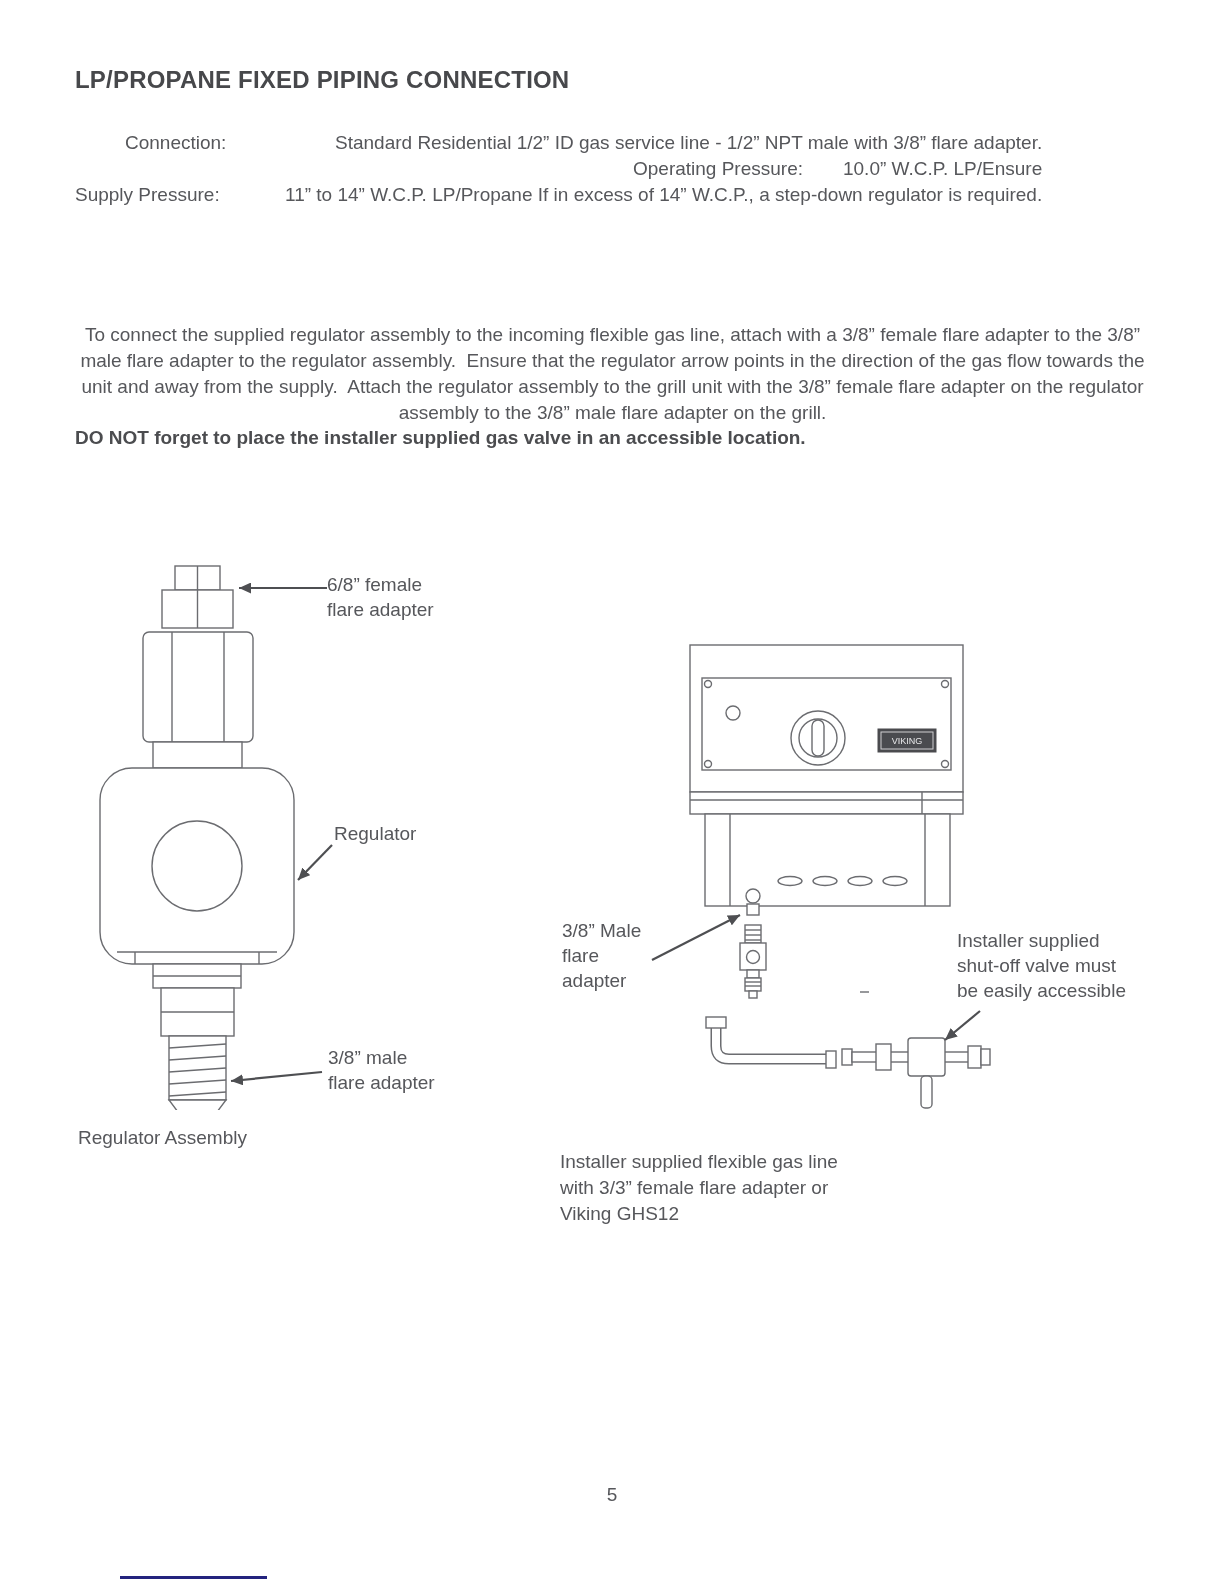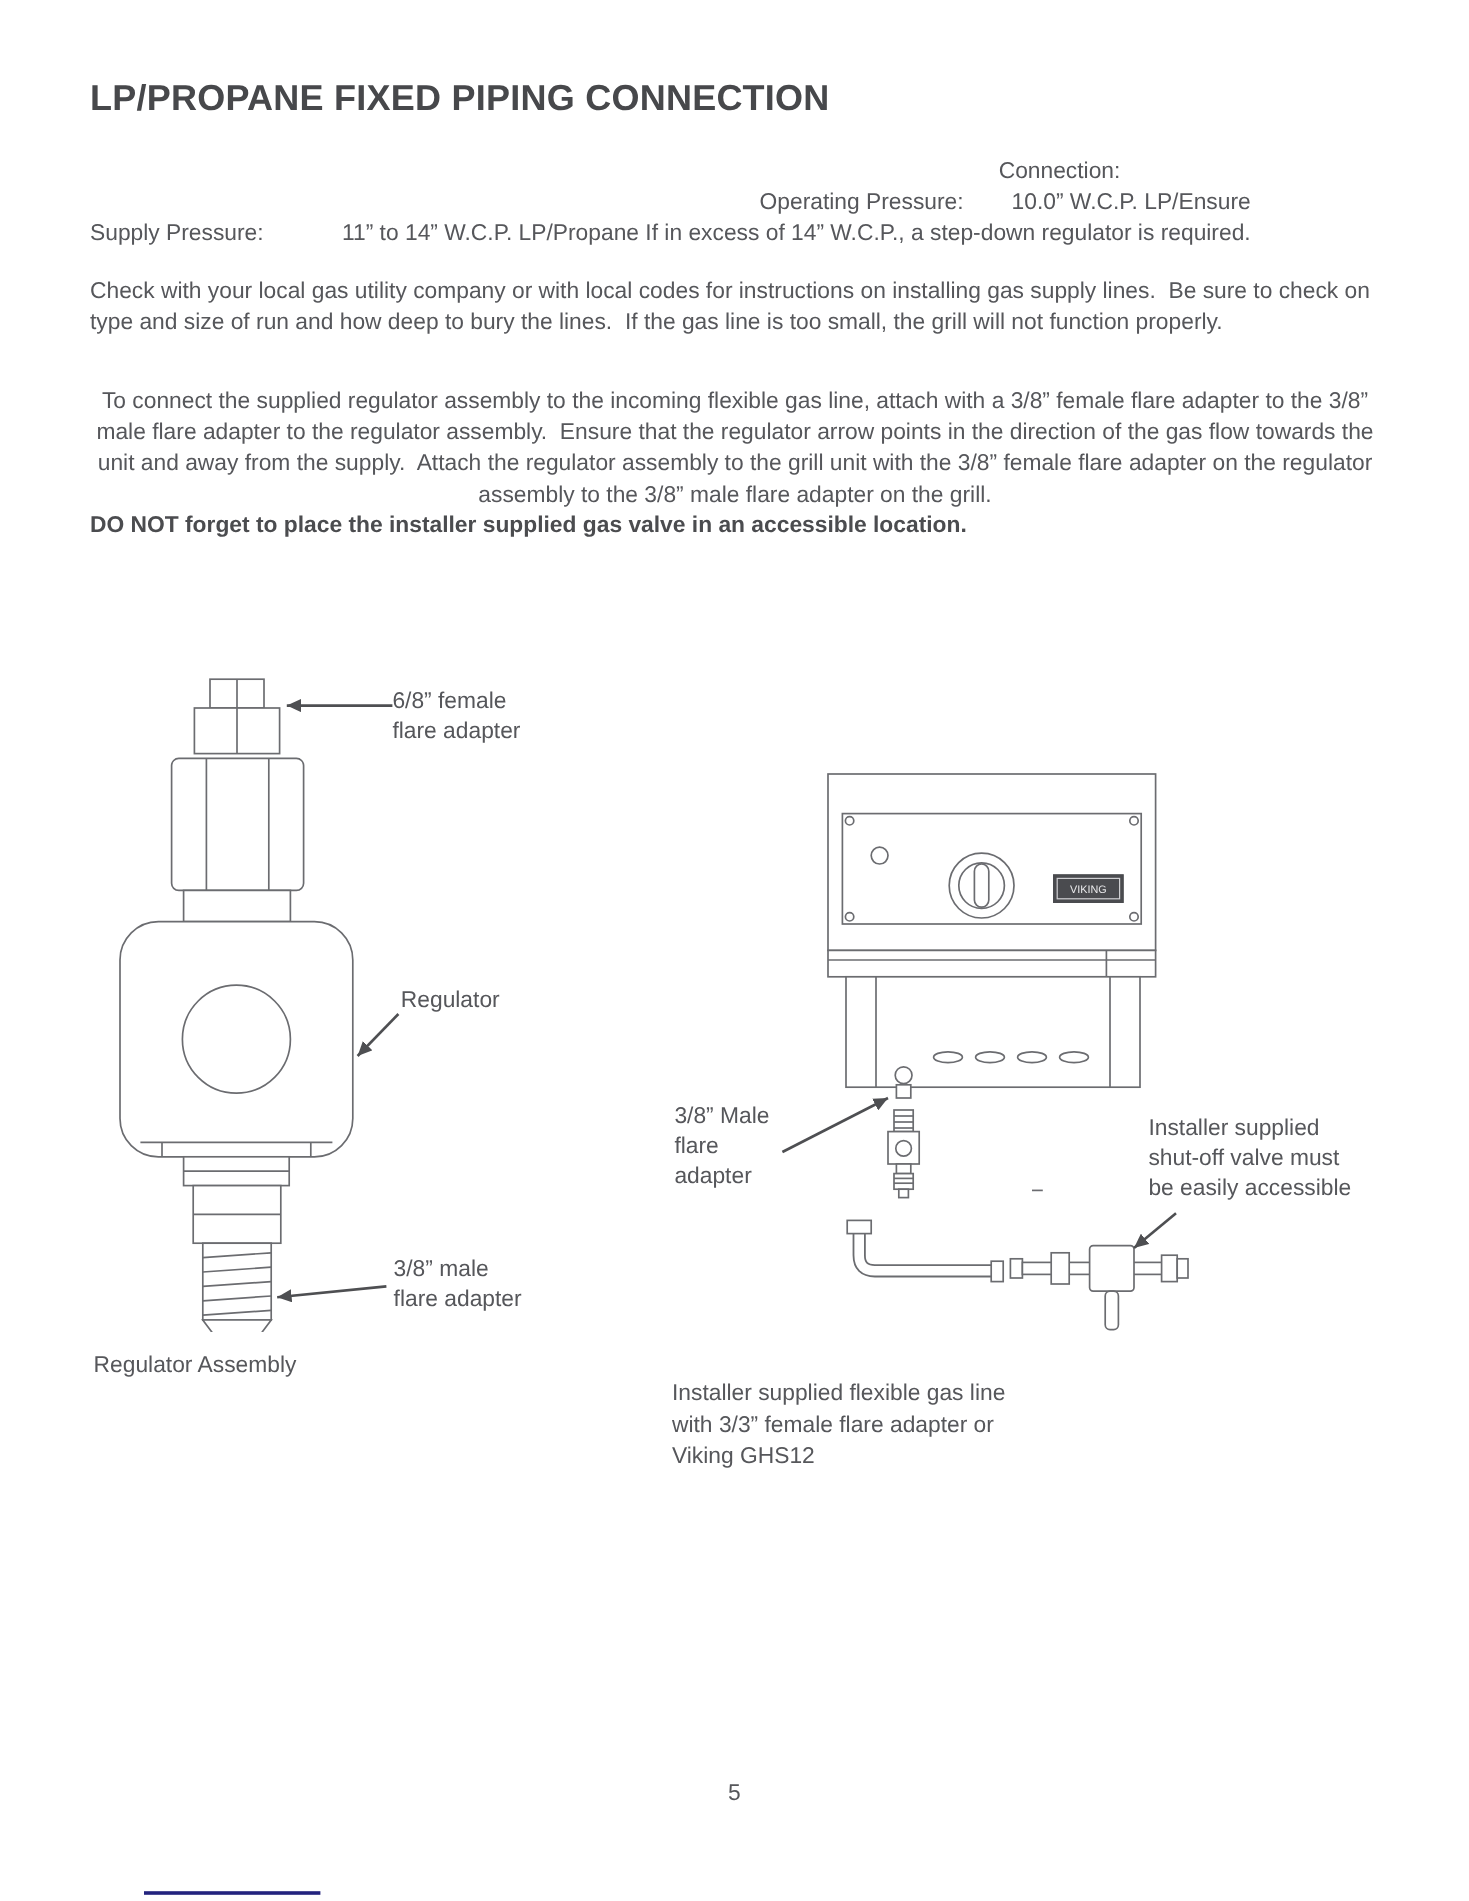--- a/index.html
+++ b/index.html
@@ -3,21 +3,21 @@
 <meta charset="utf-8">
 <style>
   * { margin:0; padding:0; box-sizing:border-box; }
   html,body { background:#ffffff; }
   .page {
     position:relative; width:1224px; height:1584px; background:#ffffff;
     font-family:"Liberation Sans", sans-serif; color:#56575b; overflow:hidden;
   }
   .title {
     position:absolute; left:75px; top:66px;
-    font-size:30px; font-weight:700; color:#47484b; letter-spacing:0.2px;
+    font-size:24px; font-weight:700; color:#47484b; letter-spacing:0.2px;
   }
   .specs { position:absolute; left:75px; top:130px; font-size:19px; line-height:26px; }
   .spec-row { display:flex;justify-content:flex-end; }
   .spec-label { width:210px; flex:0 0 210px; }
   .para { position:absolute; font-size:19px; line-height:26px; white-space:pre-wrap; }
   .para-check   { left:75px; top:230px; width:1085px; }
   .para-connect { left:75px; top:322px; width:1075px;text-align:center; }
   .para-warning {
     position:absolute; left:75px; top:427px;
     font-size:19px; font-weight:700; color:#4b4c4f;text-align:right;
@@ -35,32 +35,32 @@
 </head>
 <body>
 
 <div class="page">
 
   <h1 class="title">LP/PROPANE FIXED PIPING CONNECTION</h1>
 
   <div class="specs">
     <div class="spec-row">
       <span class="spec-label">Connection:</span>
+      <span class="spec-value">Standard Residential 1/2” ID gas service line - 1/2” NPT male with 3/8” flare adapter.</span>
     </div>
     <div class="spec-row">
       <span class="spec-label">Operating Pressure:</span>
       <span class="spec-value">10.0” W.C.P. LP/Ensure</span>
     </div>
     <div class="spec-row">
       <span class="spec-label">Supply Pressure:</span>
       <span class="spec-value">11” to 14” W.C.P. LP/Propane If in excess of 14” W.C.P., a step-down regulator is required.</span>
     </div>
   </div>
 
-  <p class="para para-check">Check with your local gas utility company or with local codes for instructions on installing gas supply lines.  Be sure to check on type and size of run and how deep to bury the lines.  If the gas line is too small, the grill will not function properly.</p>
   <p class="para para-connect">To connect the supplied regulator assembly to the incoming flexible gas line, attach with a 3/8” female flare adapter to the 3/8” male flare adapter to the regulator assembly.  Ensure that the regulator arrow points in the direction of the gas flow towards the unit and away from the supply.  Attach the regulator assembly to the grill unit with the 3/8” female flare adapter on the regulator assembly to the 3/8” male flare adapter on the grill.</p>
   <p class="para-warning">DO NOT forget to place the installer supplied gas valve in an accessible location.</p>
 
   <svg class="diagram" style="left:75px; top:550px;" width="420" height="560" viewBox="0 0 420 560">
     <defs>
       <marker id="ah" markerWidth="13" markerHeight="11" refX="12" refY="5.5" orient="auto" markerUnits="userSpaceOnUse">
         <path d="M0,0 L12,5.5 L0,11 Z" fill="#4e4f52"></path>
       </marker>
     </defs>
     <g class="fw">

